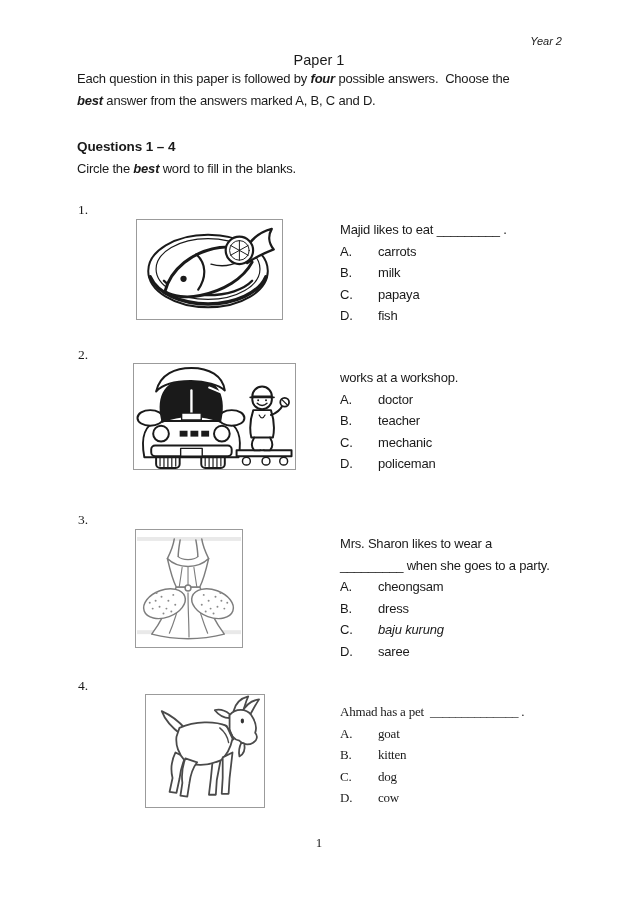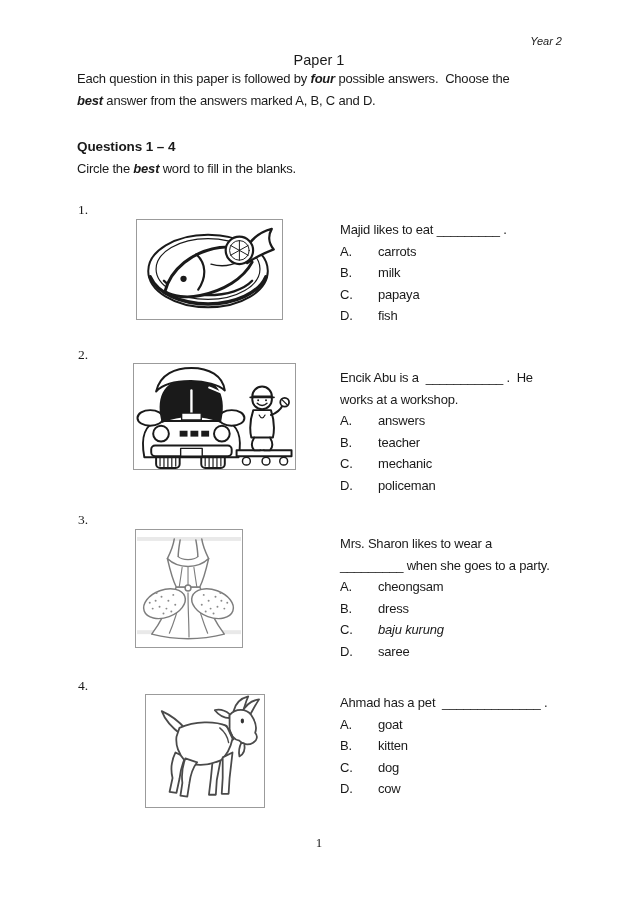--- a/index.html
+++ b/index.html
@@ -56,21 +56,21 @@
   .q3 .qimg { left:135px; top:17px;  width:108px; height:119px; }
   .q4 .qimg { left:145px; top:16px;  width:120px; height:114px; }
 
   .qtext {
     position:absolute; left:340px; width:240px;
     font-size:13px; line-height:21.5px; letter-spacing:-0.2px;
   }
   .q1 .qtext { top:17px; }
   .q2 .qtext { top:20px; }
   .q3 .qtext { top:21px; }
-  .q4 .qtext { top:14px; }
+  .q4 .qtext { top:23px;font-family:Liberation Serif, serif; }
   .stem { white-space:pre-wrap; }
   .option { display:flex; }
   .letter { width:38px; flex:0 0 38px; }
   .opt.italic { font-style:italic; }
 
   .pagenum {
     position:absolute; top:835px; left:0; width:638px;
     text-align:center;
     font-family:"Liberation Serif", serif; font-size:13px;
   }
@@ -187,25 +187,24 @@
 
           <path d="M 139,52 C 145,50 149,46 151,42" stroke-width="2"></path>
           <circle cx="153" cy="39" r="4.5" fill="#fff" stroke-width="1.8"></circle>
           <path d="M 150,36 L 156,42" stroke-width="1.2"></path>
 
           <path d="M 122,75 C 119,80 119,85 122,88 L 128,88 M 138,75 C 141,80 141,85 138,88 L 132,88" fill="#fff"></path>
         </g>
       </svg>
     </div>
     <div class="qtext">
-      <div class="stem">Encik Abu is a  ___________ .  He</div>
       <div class="stem">works at a workshop.</div>
       <div class="option">
           <span class="letter">A.</span>
-          <span class="opt">answers</span>
+          <span class="opt">doctor</span>
         </div>
       <div class="option">
           <span class="letter">B.</span>
           <span class="opt">teacher</span>
         </div>
       <div class="option">
           <span class="letter">C.</span>
           <span class="opt">mechanic</span>
         </div>
       <div class="option">

